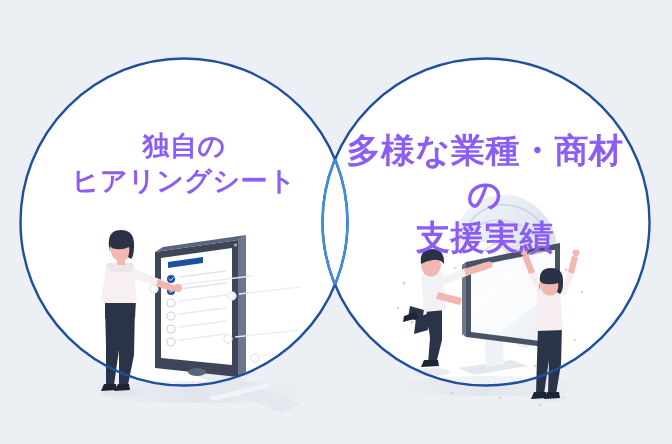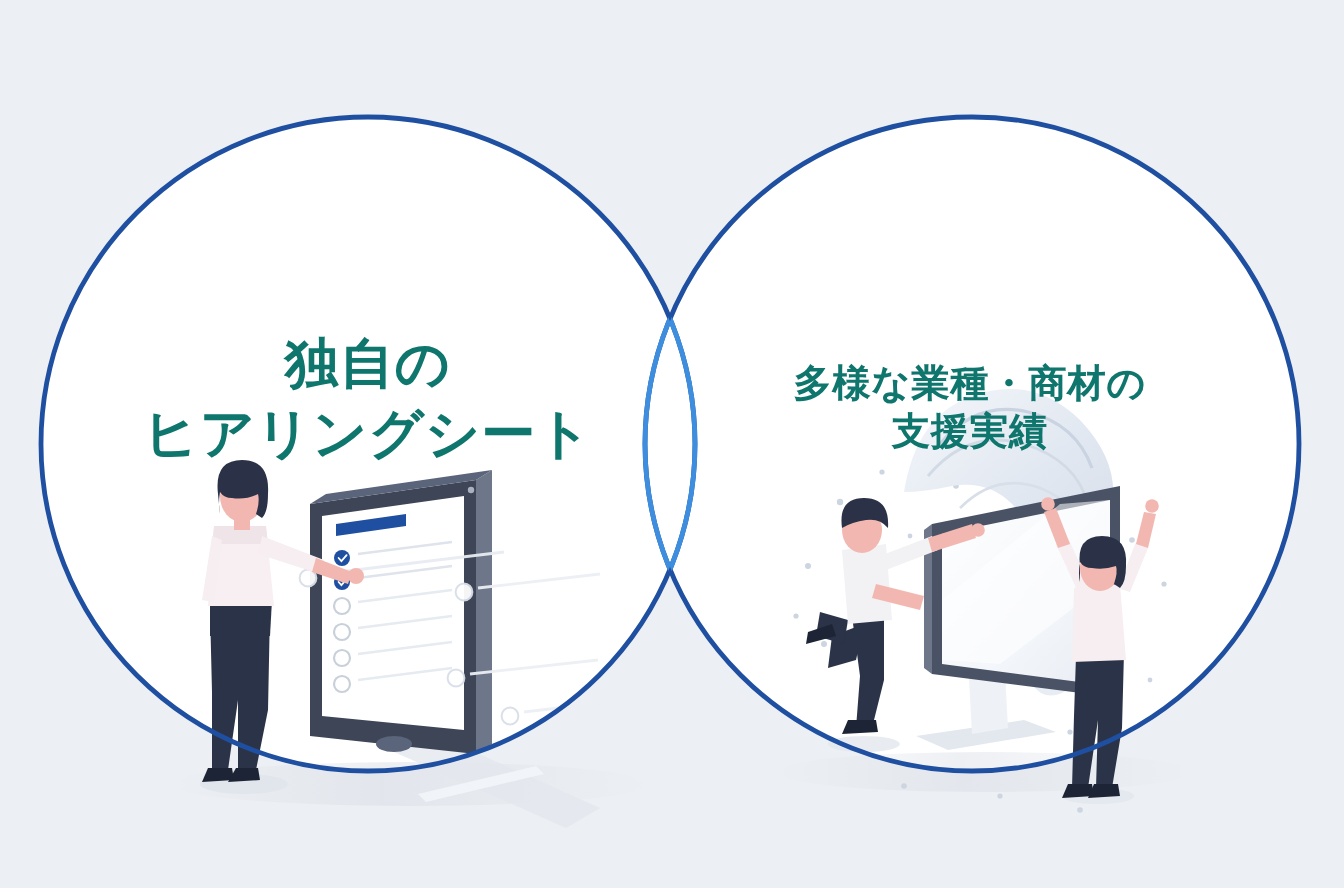--- a/index.html
+++ b/index.html
@@ -26,37 +26,36 @@
     width: 672px;
     height: 444px;
     display: block;
   }
   .venn-title {
     position: absolute;
     text-align: center;
     font-weight: 700;
     letter-spacing: 0.5px;
     line-height: 1.28;
-    color: #0f766e;
+    color: #8b5cf6;
     white-space: pre-line;
     pointer-events: none;
     user-select: none;
-    margin-top: 36px;
   }
   #title-left {
     left: 44px;
     top: 129px;
     width: 280px;
     font-size: 27px;
   }
   #title-right {
     left: 345px;
-    top: 145px;
+    top: 129px;
     width: 280px;
-    font-size: 19px;
+    font-size: 34px;
   }
 </style>
 </head>
 <body>
 
 <div id="stage">
 
   <svg id="scene" viewBox="0 0 672 444" xmlns="http://www.w3.org/2000/svg">
     <defs>
       <clipPath id="clipLeftCircle">

